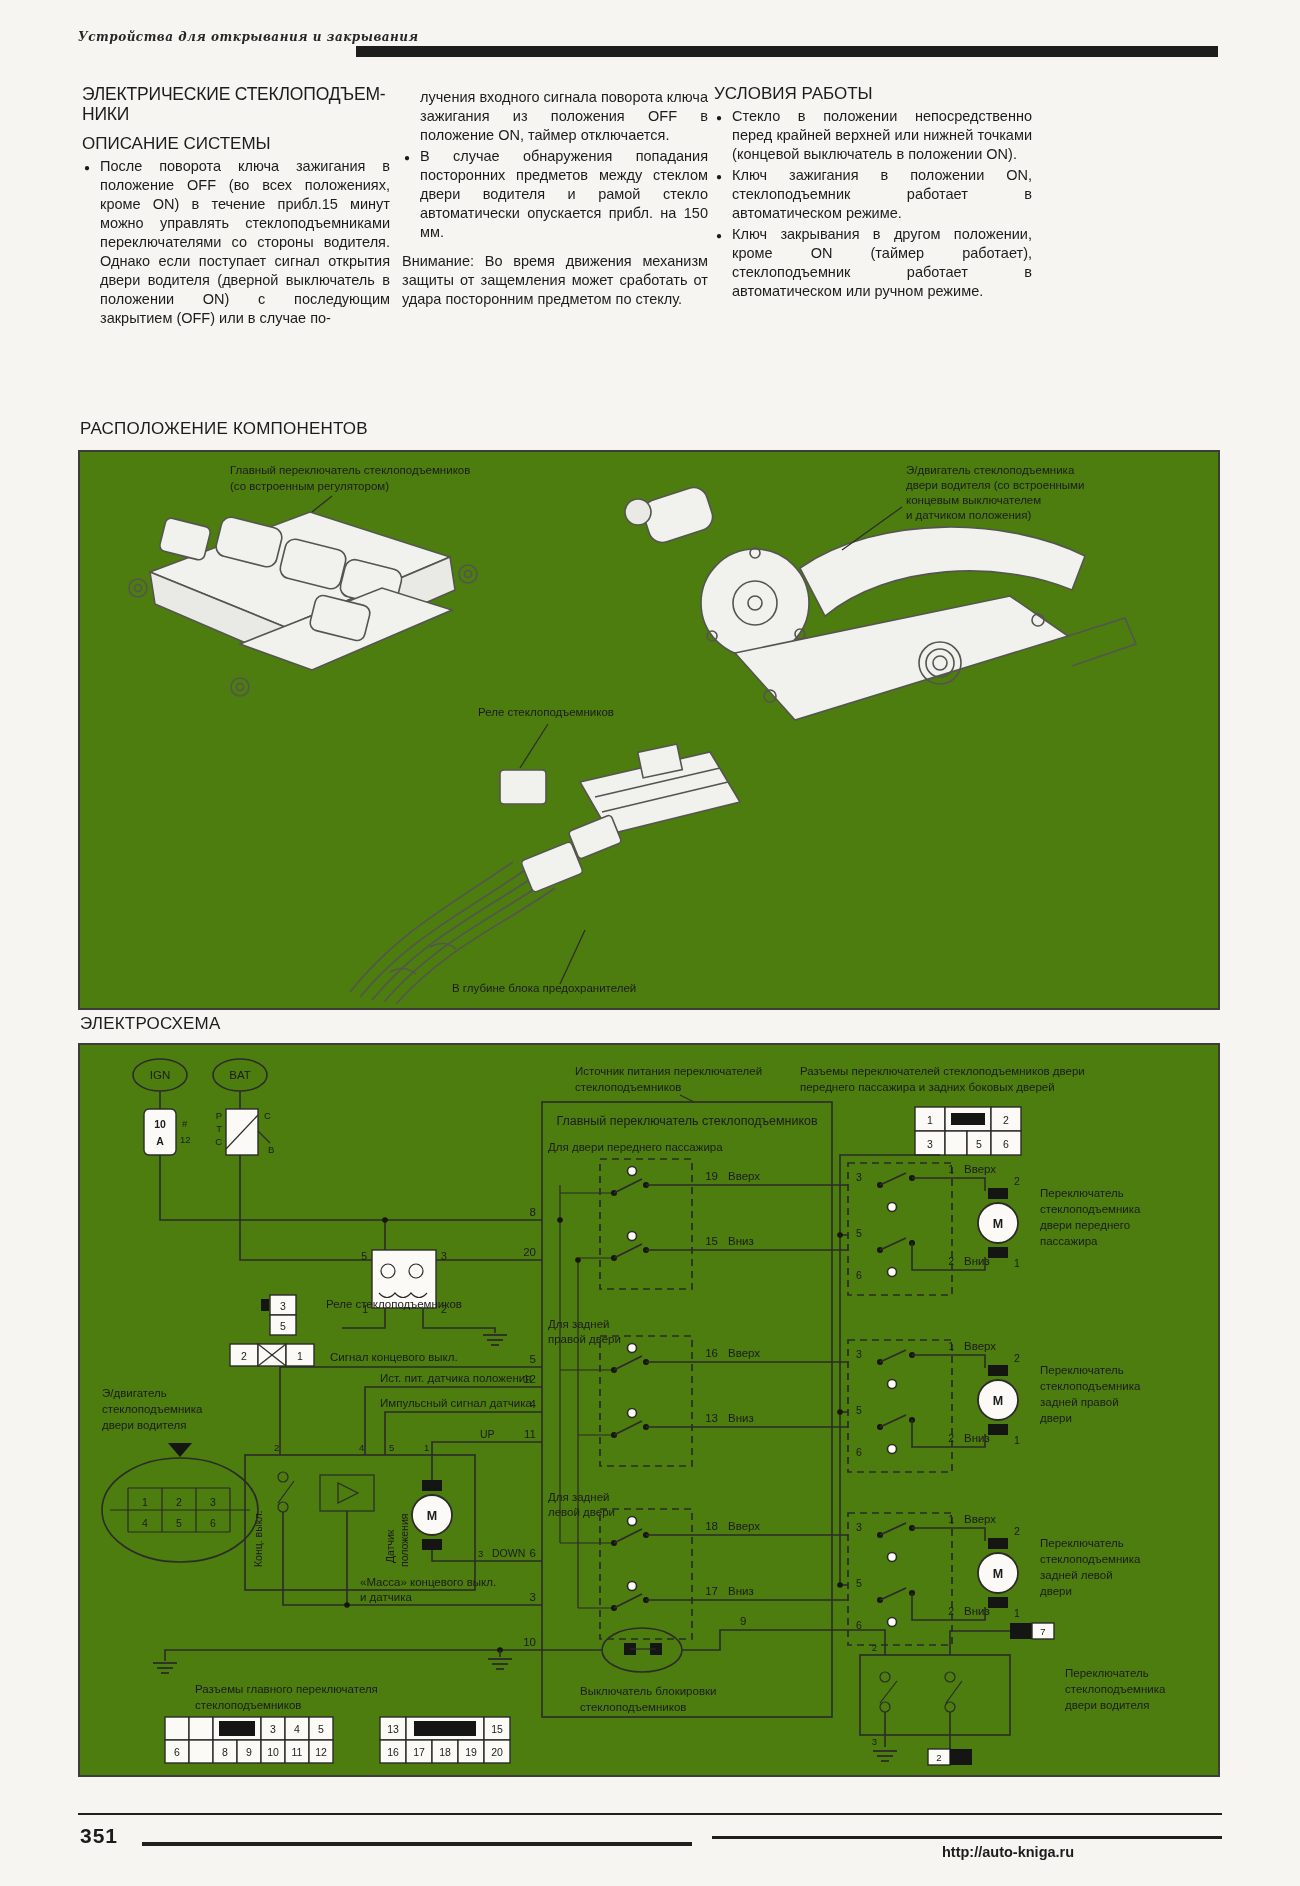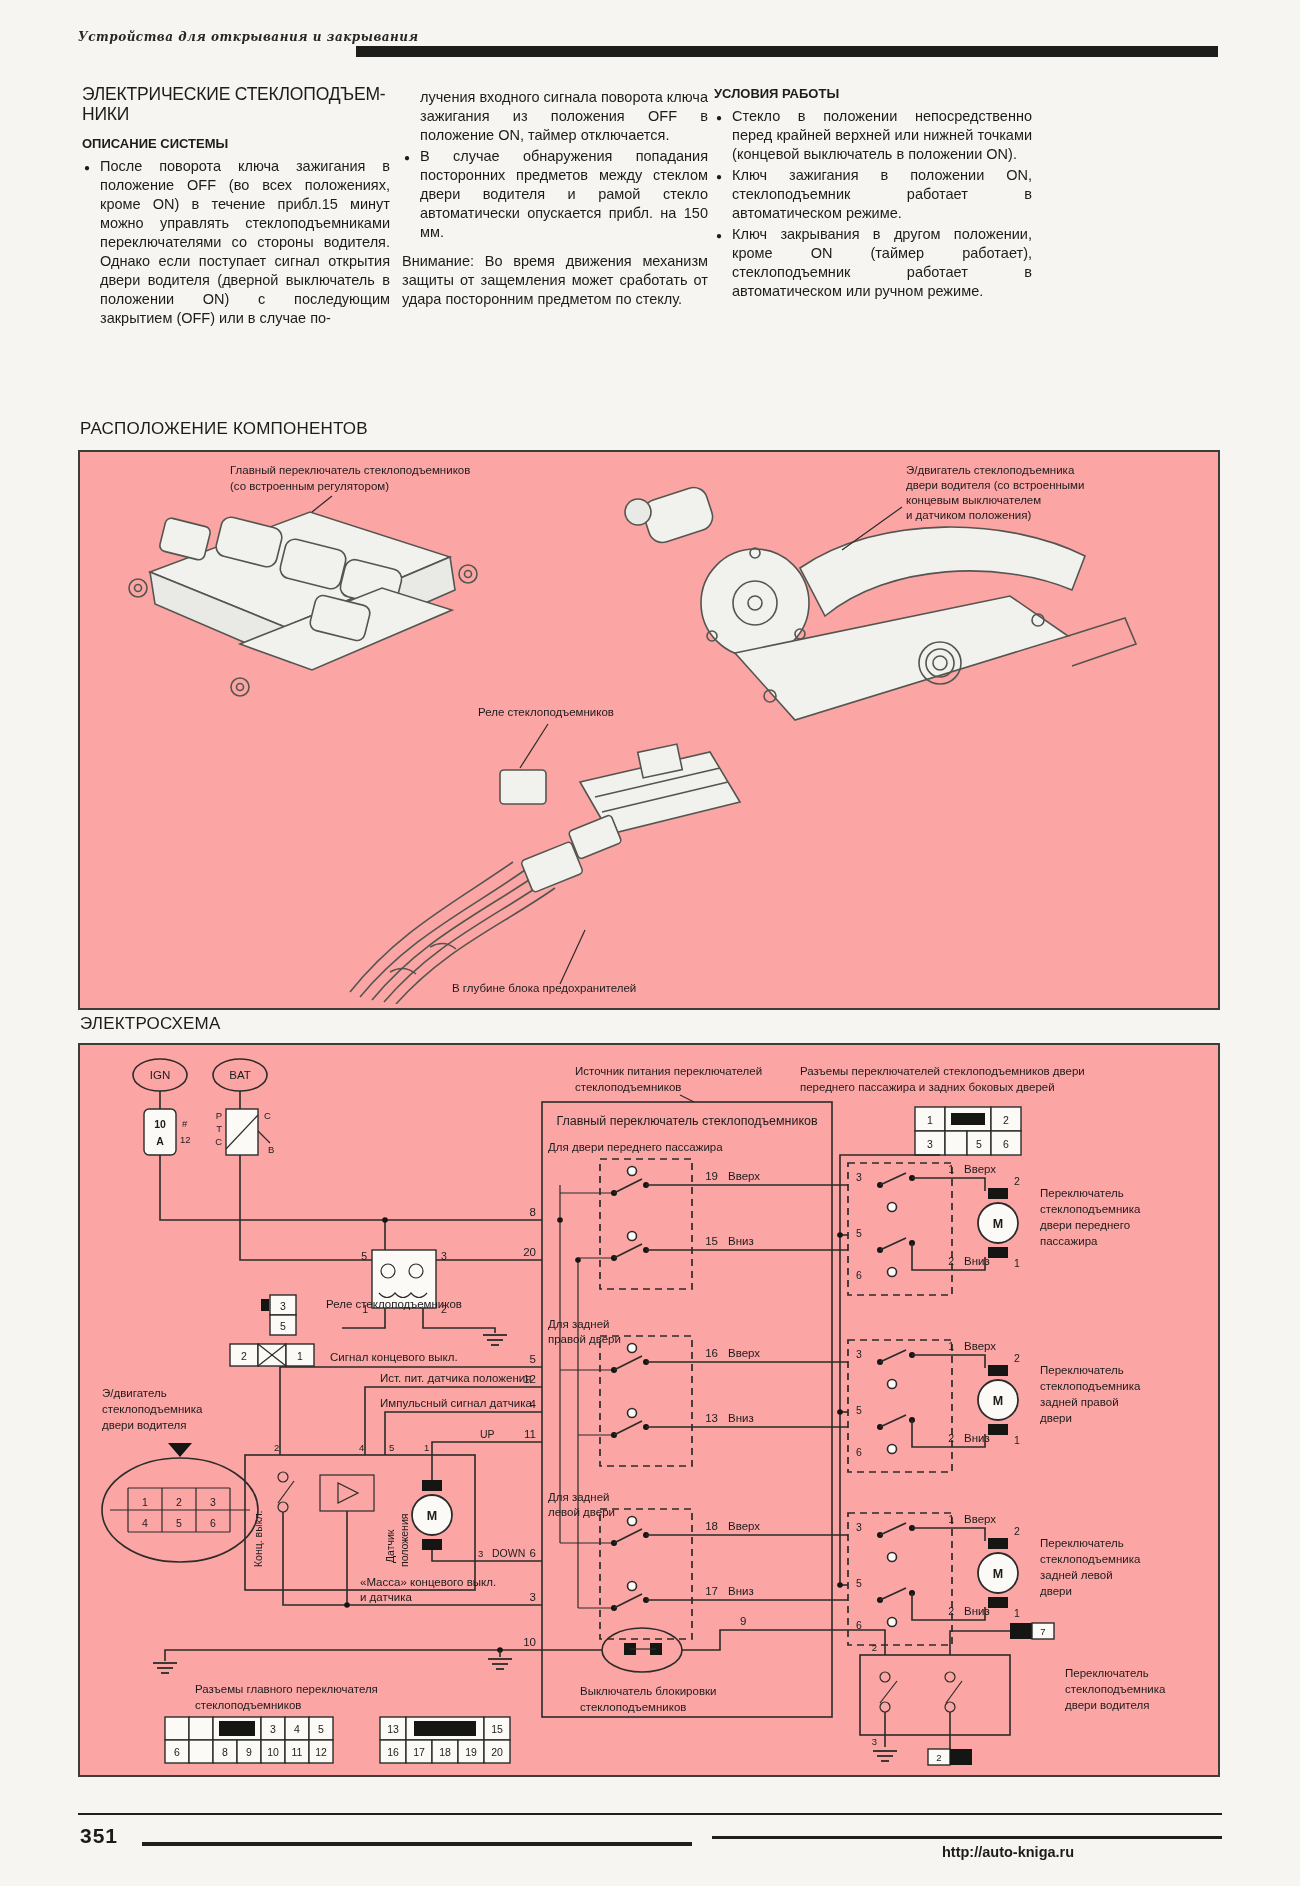--- a/index.html
+++ b/index.html
@@ -4,27 +4,27 @@
 <style>
   html,body{margin:0;padding:0}
   body{width:1300px;height:1886px;position:relative;background:#f6f5f1;
        font-family:"Liberation Sans",sans-serif;color:#1c1c1c;}
   .abs{position:absolute}
   .scriptTitle{font-family:"DejaVu Serif",serif;font-style:italic;font-weight:bold;
        font-size:12px;letter-spacing:.5px;color:#262624}
   .bar{background:#1d1d1c}
   .col{position:absolute;text-align:justify;font-size:14.5px;line-height:19px}
   .h1{font-size:17.5px;font-weight:normal;line-height:20px;letter-spacing:-.2px;margin:0 0 10px 0}
-  .h2{font-size:13px;font-weight:bold;margin:6px 0 4px 0}
+  .h2{font-size:17px;font-weight:normal;margin:6px 0 4px 0}
   .bl{display:flex;margin:0 0 2px 0}
   .bl .dot{font-size:10px;line-height:19px;margin:1px 10px 0 2px;flex:0 0 auto}
   .bl p{margin:0;flex:1}
   .warn{font-weight:normal;margin-top:10px}
   .secHead{font-size:17px;font-weight:normal;letter-spacing:.2px}
-  .frame{position:absolute;border:2px solid #3c3c38;background:#fca5a5}
+  .frame{position:absolute;border:2px solid #3c3c38;background:#4d7c0f}
   svg text{font-family:"Liberation Sans",sans-serif;fill:#1c1c1c}
   .t9{font-size:9.5px}.t10{font-size:10.5px}.t11{font-size:11.5px}.t12{font-size:12.5px}
   .b{font-weight:bold}
   .w{stroke:#2b2b28;stroke-width:1.6;fill:none}
   .w2{stroke:#2b2b28;stroke-width:1.2;fill:none}
   .dash{stroke:#2b2b28;stroke-width:1.7;fill:none;stroke-dasharray:7 5}
   .shape{stroke:#55554f;stroke-width:1.6;fill:none}
   .fill1{fill:#f1f1ee;stroke:#55554f;stroke-width:1.6}
   .fill2{fill:#e9e9e5;stroke:#55554f;stroke-width:1.6}
   .blk{fill:#151513}

